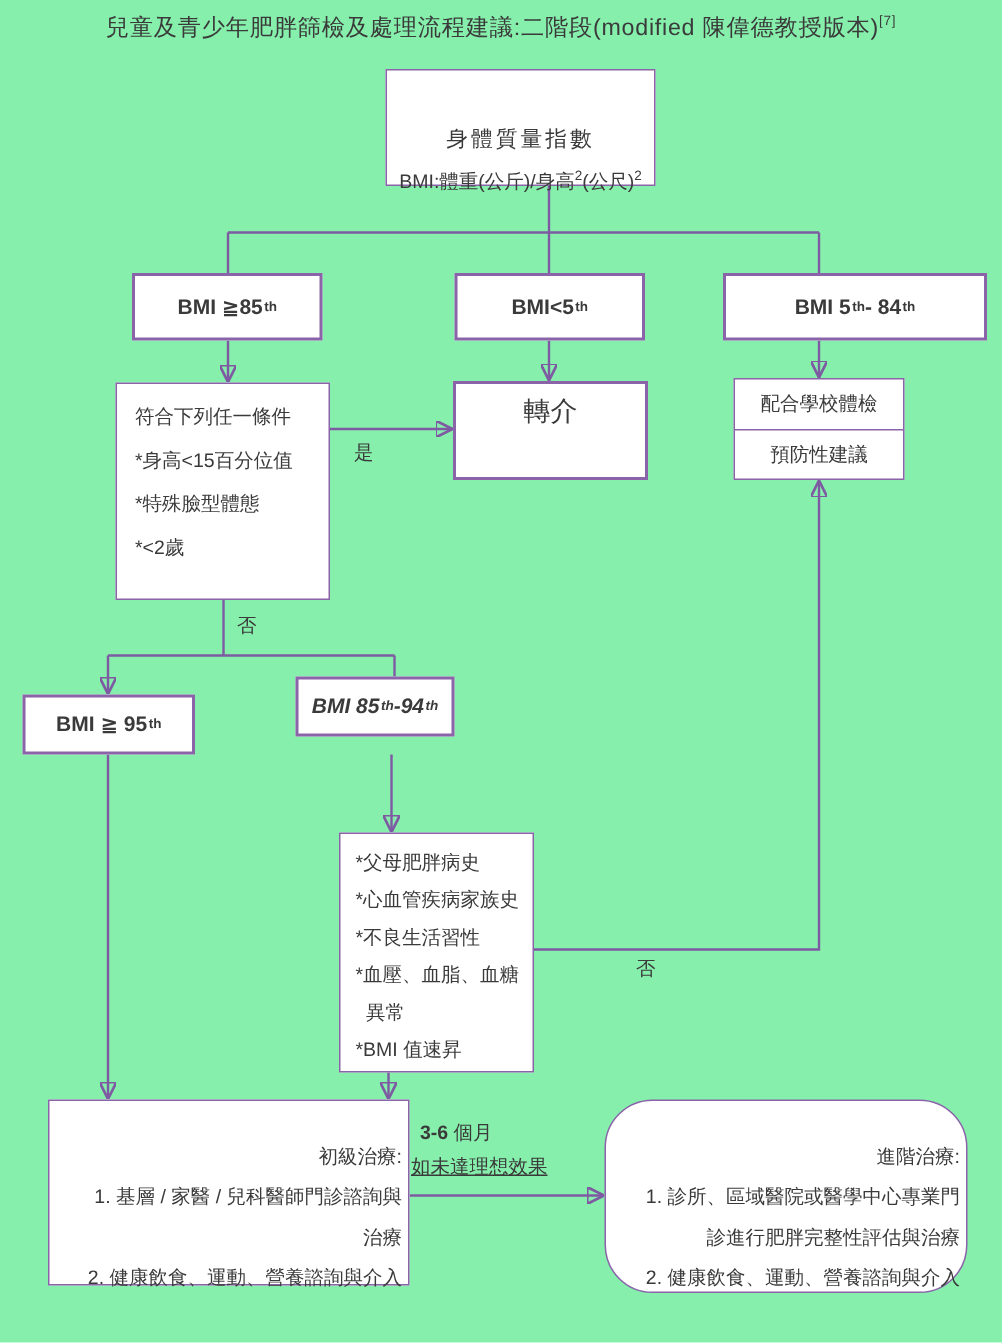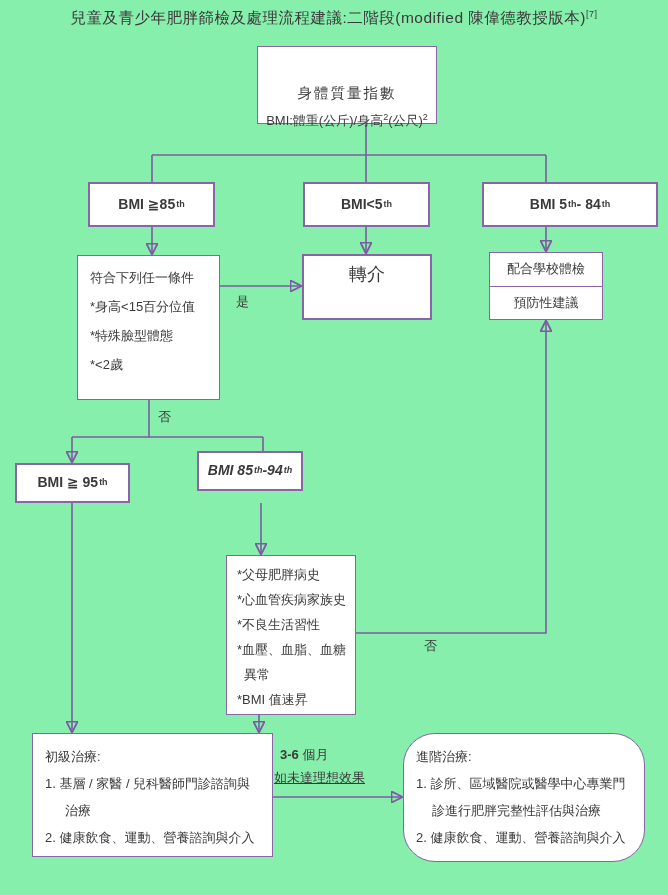--- a/index.html
+++ b/index.html
@@ -21,21 +21,21 @@
   .topbox{display:flex;flex-direction:column;align-items:center;justify-content:center;gap:6px;}
   .topbox .l1{font-size:14.5px;letter-spacing:2px;margin-top:43px;}
   .topbox .l2{font-size:13px;}
   .topbox sup{font-size:9px;}
   .criteria{padding:7px 4px 0 12px;line-height:29px;}
   .referral{padding-top:4px;text-align:center;line-height:28px;font-size:18px;}
   .school{display:flex;flex-direction:column;}
   .school .cell{flex:1;display:flex;align-items:center;justify-content:center;}
   .school .cell:first-child{border-bottom:1.5px solid var(--border);}
   .risk{padding:6px 2px 0 10px;line-height:25px;}
-  .care{padding:9px 4px 0 12px;line-height:27px;}
+  .care{padding:23px 4px 0 12px;line-height:27px;text-align:right;}
   .ind-20{padding-left:20px;}
   .ind-16{padding-left:16px;}
   .ind-7{padding-left:7px;}
   .edge-label{position:absolute;font-size:13px;}
   .edge-label.wide{width:116px;text-align:left;}
   .months b{font-weight:bold;}
 </style>
 </head>
 <body>
 

